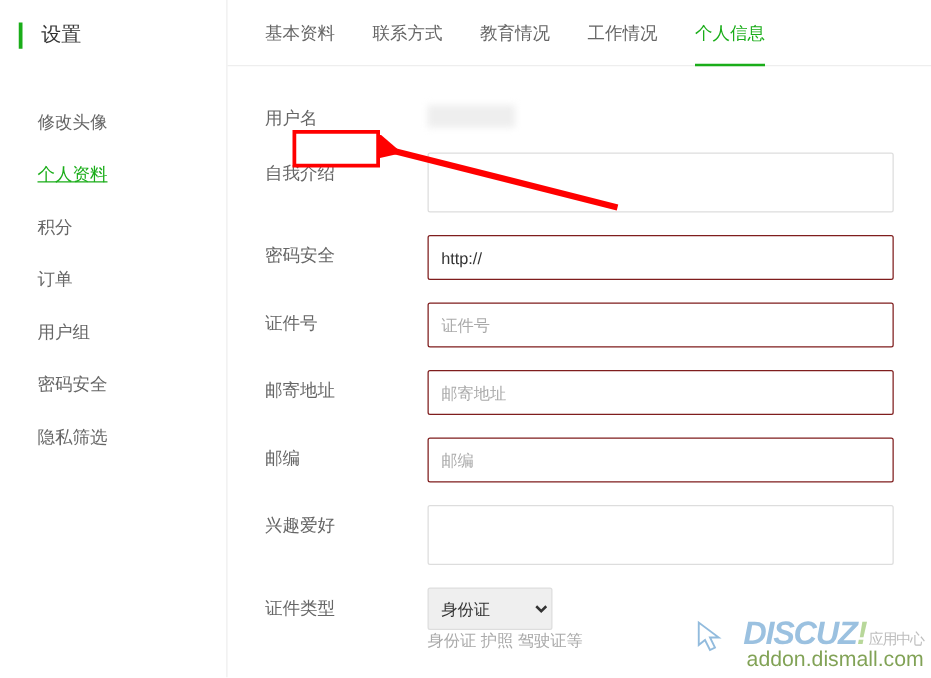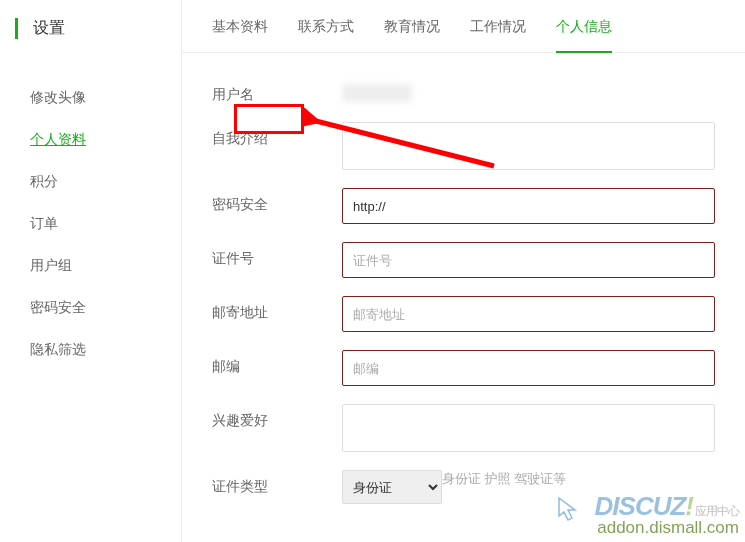--- a/index.html
+++ b/index.html
@@ -19,21 +19,21 @@
     .tab.active::after { content: ""; position: absolute; left: 0; right: 0; bottom: -1px; height: 2px; background: #1aad19; }
     .form { padding: 25px 30px 0 30px; }
     .form-row { display: flex; align-items: flex-start; margin-bottom: 18px; }
     .form-label { width: 130px; color: #666; padding-top: 8px; font-size: 14px; flex-shrink: 0; }
     .form-value-blur { width: 70px; height: 18px; background: #eee; filter: blur(3px); margin-top: 6px; }
     .form-input { flex: 1; height: 36px; border: 1px solid #7f1d1d; border-radius: 2px; padding: 0 10px; font-size: 13px; color: #333; outline: none; font-family: inherit; }
     .form-input::placeholder { color: #aaa; }
     .form-textarea { flex: 1; height: 48px; border: 1px solid #ddd; border-radius: 2px; padding: 8px 10px; font-size: 13px; resize: none; outline: none; font-family: inherit; }
     .form-select { width: 100px; height: 34px; border: 1px solid #ddd; border-radius: 2px; padding: 0 6px; font-size: 13px; outline: none; font-family: inherit; color: #333; }
     .form-hint { font-size: 13px; color: #aaa; margin-top: 0; }
-    .form-value-col { display: flex; flex-direction: row; flex: 1; }
+    .form-value-col { display: flex; flex-direction: column; flex: 1; }
     .highlight-box { position: absolute; left: 234px; top: 104px; width: 70px; height: 30px; border: 3px solid #ff0000; pointer-events: none; z-index: 10; }
     .arrow-svg { position: absolute; left: 304px; top: 108px; pointer-events: none; z-index: 10; }
     .watermark { position: absolute; right: 6px; bottom: 4px; font-family: Arial, sans-serif; text-align: right; pointer-events: none; z-index: 20; }
     .watermark .logo { font-size: 26px; font-weight: 900; font-style: italic; color: #4a8fc7; opacity: 0.55; letter-spacing: -1px; }
     .watermark .logo .excl { color: #7fb848; }
     .watermark .logo .sub { font-size: 12px; font-weight: normal; font-style: normal; color: #888; margin-left: 2px; }
     .watermark .url { font-size: 17px; color: #4d7c0f; opacity: 0.7; margin-top: -4px; }
     .cursor-svg { position: absolute; right: 164px; bottom: 20px; z-index: 21; opacity: 0.6; }
   </style>
 </head>

